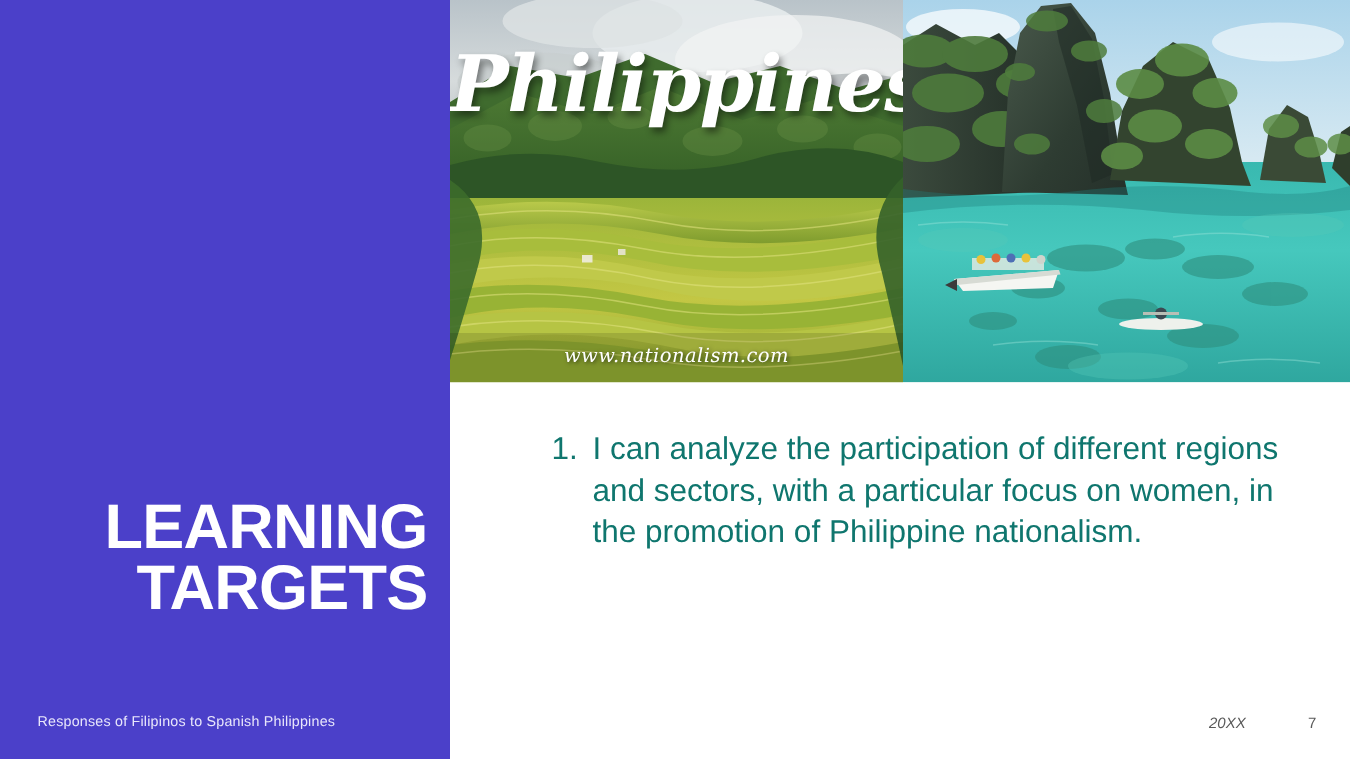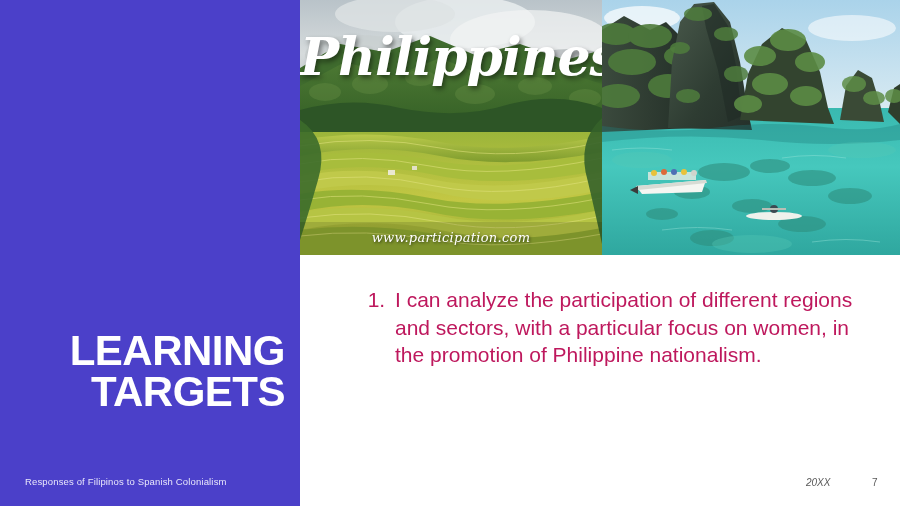--- a/index.html
+++ b/index.html
@@ -105,21 +105,21 @@
   .content {
     position: absolute;
     left: 360px;
     top: 286px;
     width: 500px;
   }
   .objective-list {
     margin: 0;
     padding: 0 0 0 31px;
     list-style: decimal;
-    color: #be185d;
+    color: #0f766e;
     font-size: 21px;
     line-height: 1.32;
     font-family: "Liberation Sans", sans-serif;
   }
   .objective-list li {
     padding-left: 4px;
   }
 
   
   .meta-date {
@@ -143,21 +143,21 @@
 </head>
 <body>
 
 <div class="slide">
 
   <div class="sidebar"></div>
 
   <div class="slide-title">LEARNING
 TARGETS</div>
 
-  <div class="footer-note">Responses of Filipinos to Spanish Colonialism</div>
+  <div class="footer-note">Responses of Filipinos to Spanish Philippines</div>
 
   <div class="image-band">
 
     <div class="photo photo-terraces">
       <svg viewBox="0 0 302 255" preserveAspectRatio="none">
         <defs>
           <linearGradient id="skyGrad" x1="0" y1="0" x2="0" y2="1">
             <stop offset="0%" stop-color="#b9c3c9"></stop>
             <stop offset="45%" stop-color="#d6dbdc"></stop>
             <stop offset="100%" stop-color="#a9b1b2"></stop>
@@ -221,21 +221,21 @@
         <path d="M302,118 Q276,142 288,182 Q296,216 302,244 Z" fill="#35622a" opacity="0.9"></path>
 
         <rect x="88" y="170" width="7" height="5" fill="#efece0" opacity="0.9"></rect>
         <rect x="112" y="166" width="5" height="4" fill="#e8e4d6" opacity="0.9"></rect>
 
         <rect x="0" y="222" width="302" height="33" fill="#000000" opacity="0.12"></rect>
       </svg>
 
       <div class="script-title">Philippines</div>
 
-      <div class="watermark">www.participation.com</div>
+      <div class="watermark">www.nationalism.com</div>
     </div>
 
     <div class="photo photo-lagoon">
       <svg viewBox="0 0 298 255" preserveAspectRatio="none">
         <defs>
           <linearGradient id="skyGrad2" x1="0" y1="0" x2="0" y2="1">
             <stop offset="0%" stop-color="#aad3ea"></stop>
             <stop offset="100%" stop-color="#dcecf3"></stop>
           </linearGradient>
           <linearGradient id="waterGrad" x1="0" y1="0" x2="0" y2="1">

